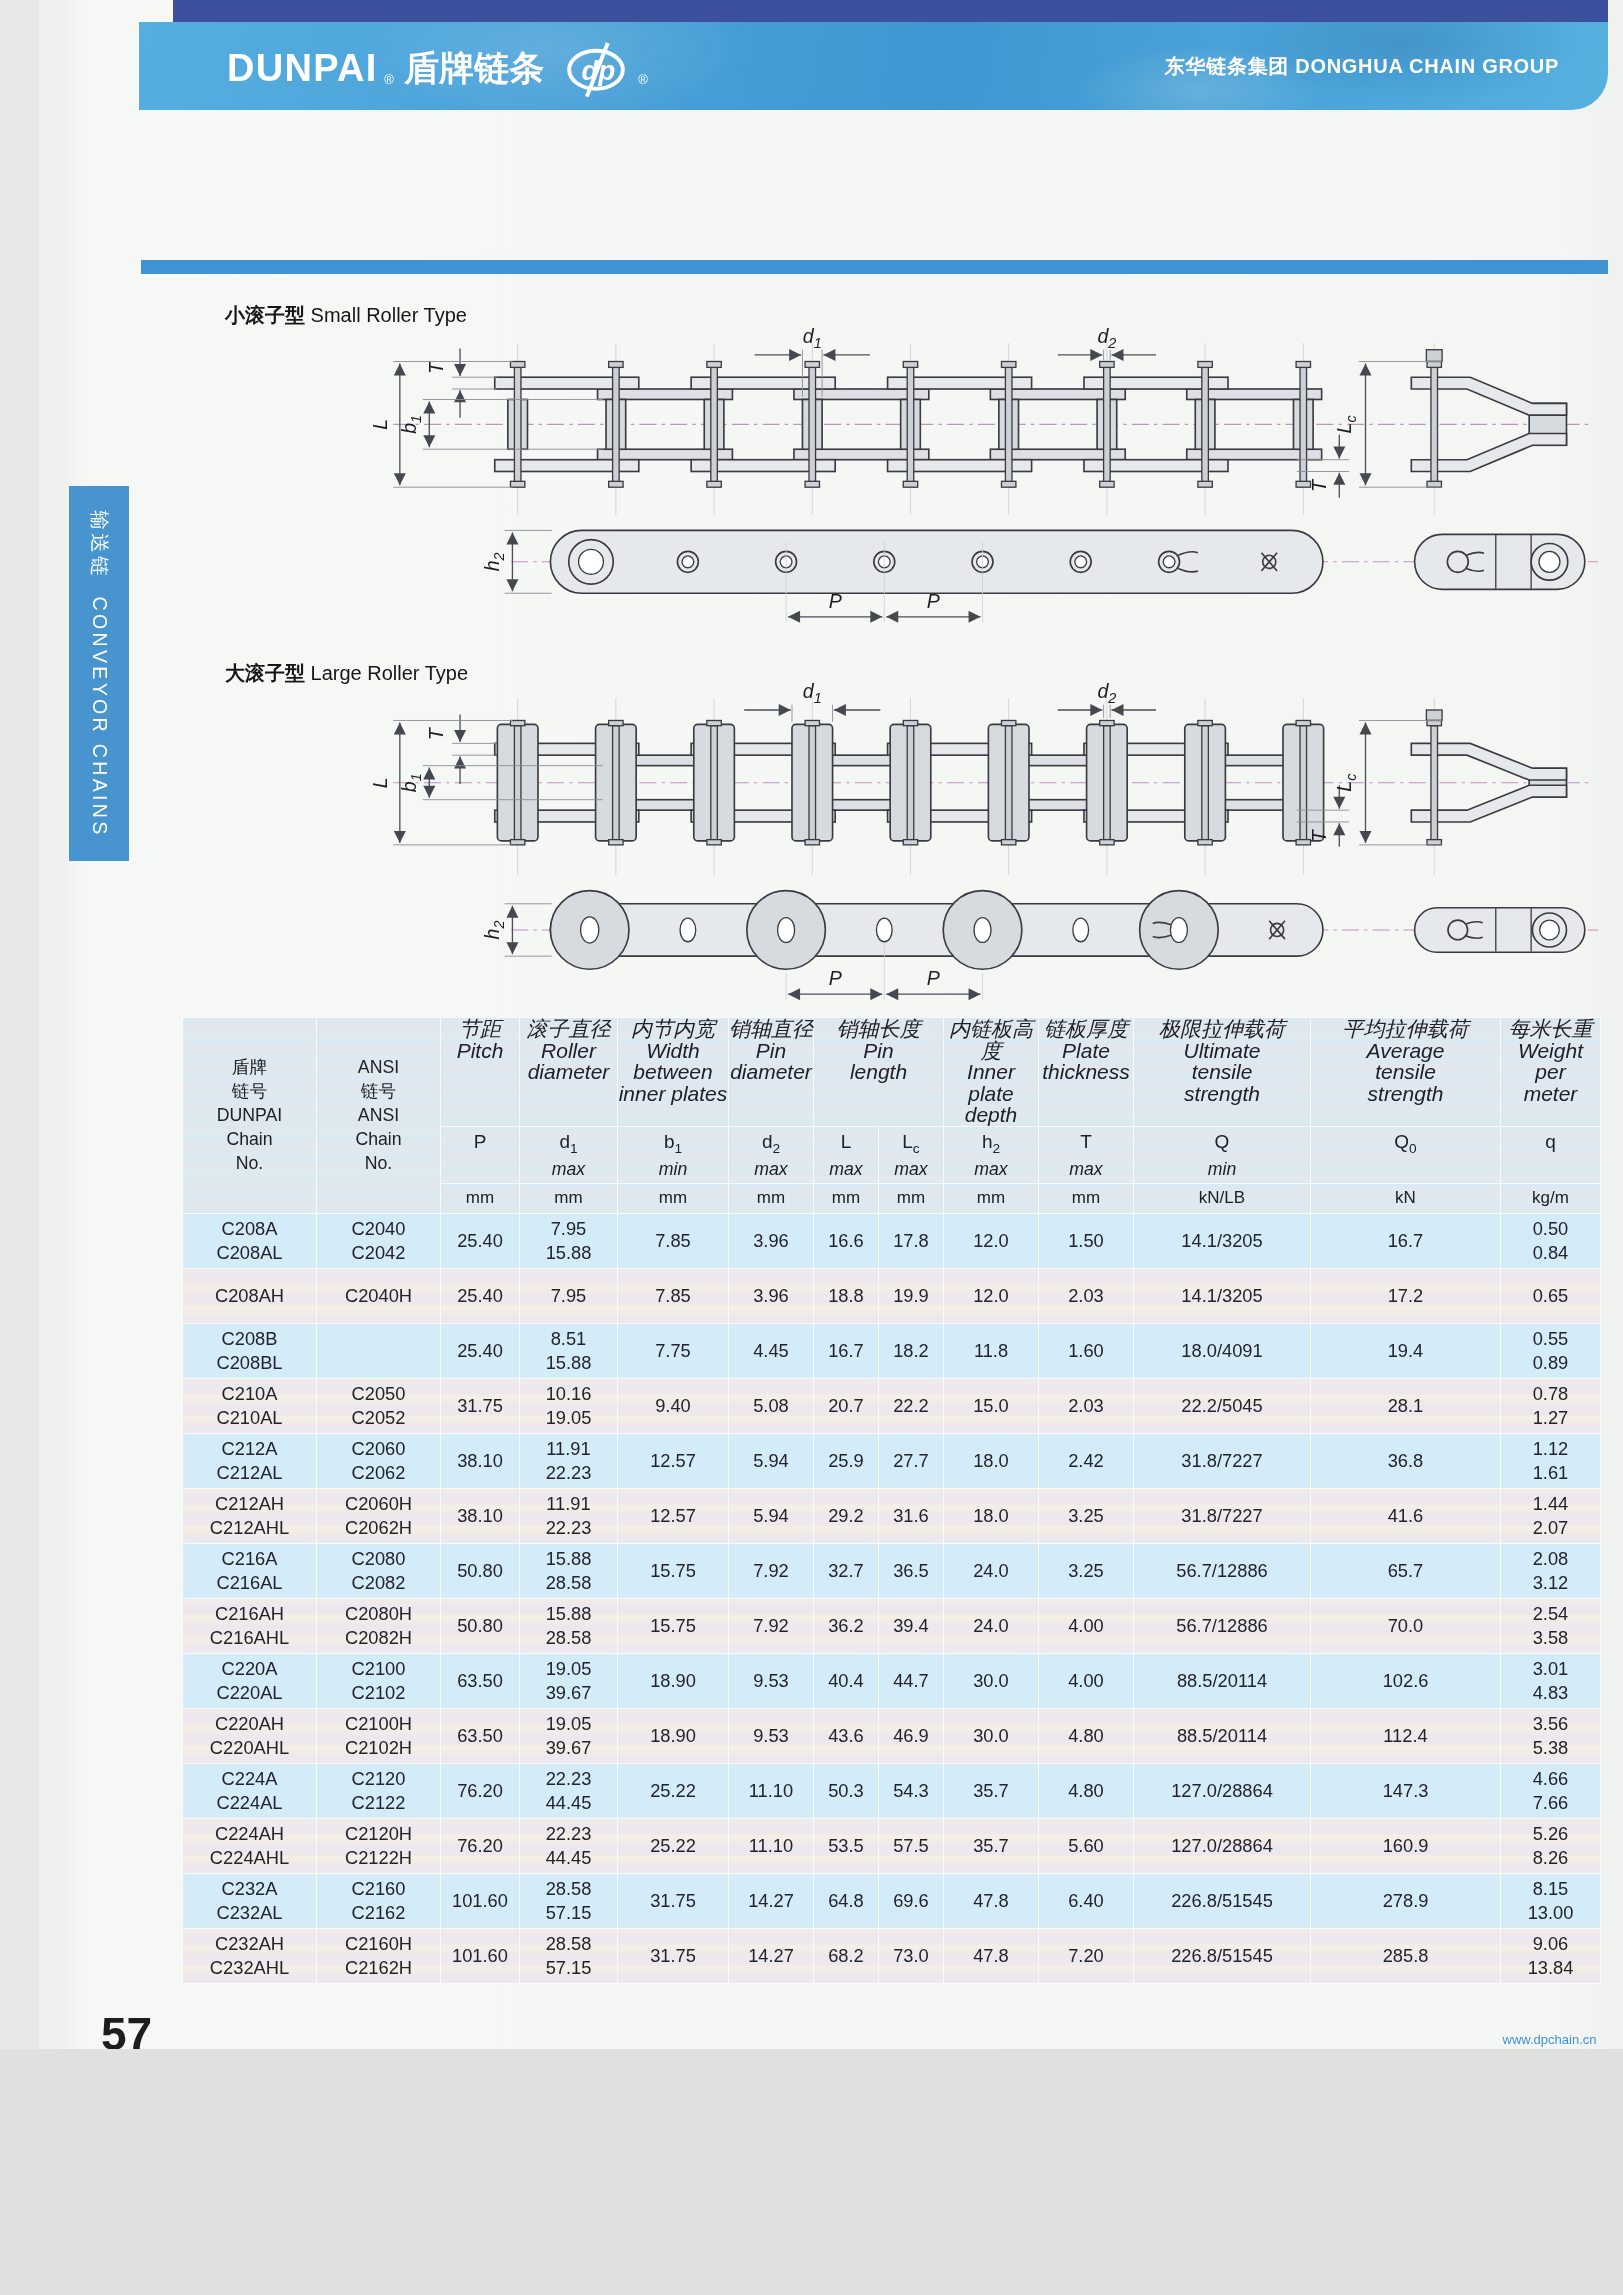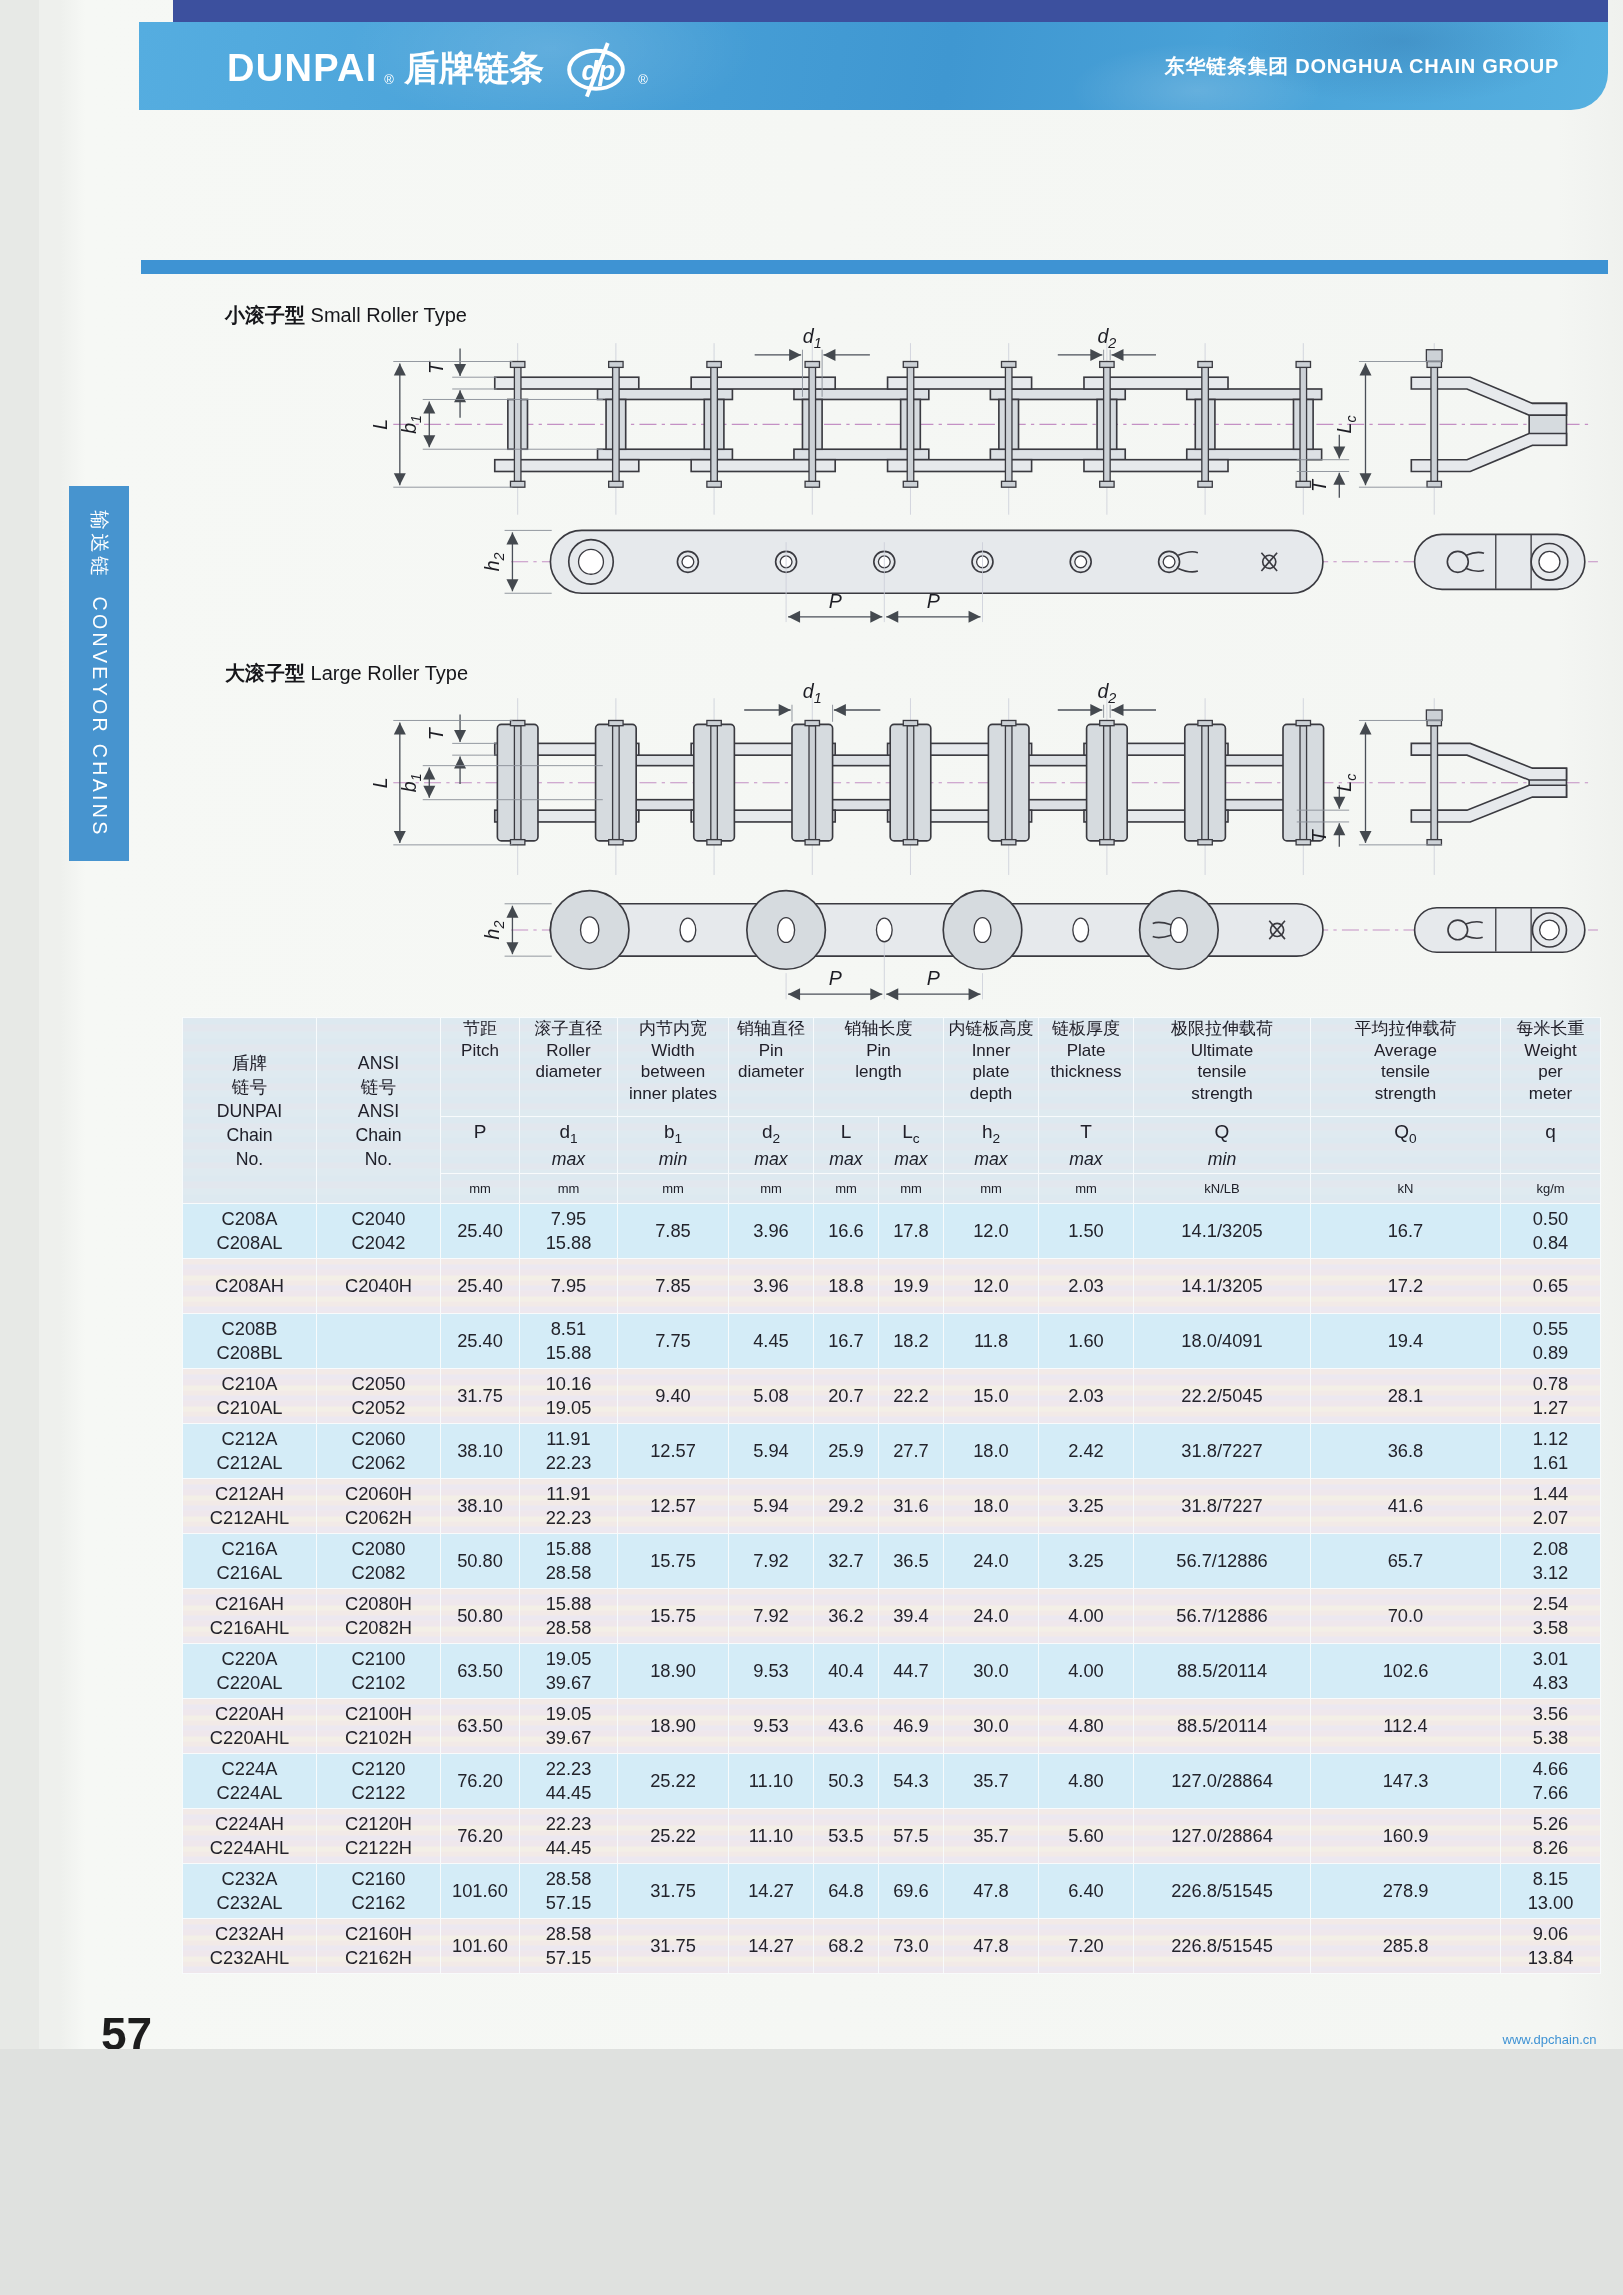--- a/index.html
+++ b/index.html
@@ -47,26 +47,26 @@
   .cot{stroke:#3a3a40;stroke-width:2.5;fill:none;}
   .dim-label{font:italic 30px "Liberation Sans",sans-serif;fill:#1d1d24;}
   .subT{font-size:22px;}
   
   .spec-wrap{position:absolute;left:182px;top:1017px;}
   table.spec{border-collapse:collapse;table-layout:fixed;width:1419px;}
   table.spec th,table.spec td{border:1.3px solid #f8fbfc;text-align:center;padding:0;}
   table.spec th{background:#dce9f0;font-weight:normal;color:#20202a;
     background:repeating-linear-gradient(180deg,#dde9f0 0 6.5px,#e2e7ee 6.5px 13px,#dfeaf0 13px 19.6px);}
   .hMain{white-space:pre-line;font-size:17.7px;line-height:24px;}
-  .hTitle{white-space:pre-line;font-size:17px;line-height:21.6px;vertical-align:top;padding-top:9.2px;height:98px;}
+  .hTitle{white-space:pre-line;font-size:21px;line-height:21.6px;vertical-align:top;padding-top:9.2px;height:98px;font-style:italic;}
   .hSym{height:56px;}
   .hSym .symline{font-size:19px;line-height:22px;}
   .hSym sub{font-size:13.7px;}
   .hSym .qual{font-size:17.7px;line-height:19.6px;min-height:19.6px;font-style:italic;}
-  .hUnit{font-size:13px;height:29px;}
+  .hUnit{font-size:17px;height:29px;}
   table.spec td{font-size:18.3px;line-height:24px;color:#23232b;height:54px;}
   tr.rA td{background:#d4ecf7;}
   tr.rB td{background:repeating-linear-gradient(180deg,#f2eae7 0 5.2px,#ece8f0 5.2px 10.5px,#efe7ec 10.5px 15.7px,#f3efe6 15.7px 21px);}
   
   .pageno{position:absolute;left:101px;top:2007px;font-size:46px;font-weight:bold;color:#1d1d1d;}
   .site{position:absolute;right:27.5px;top:2032px;font-size:13px;color:#3f93d4;}
   .footer-bar{position:absolute;left:101px;top:2070px;width:1496px;height:15px;background:#3e93d3;border-top:1.3px solid #b9c6ce;}
   .bottom-band{position:absolute;left:0;top:2221px;width:1624px;height:75px;
     background:linear-gradient(180deg,#33363a 0 5.2px,#131518 19.6px,#191b1f 46px,#101214);}
 </style>

